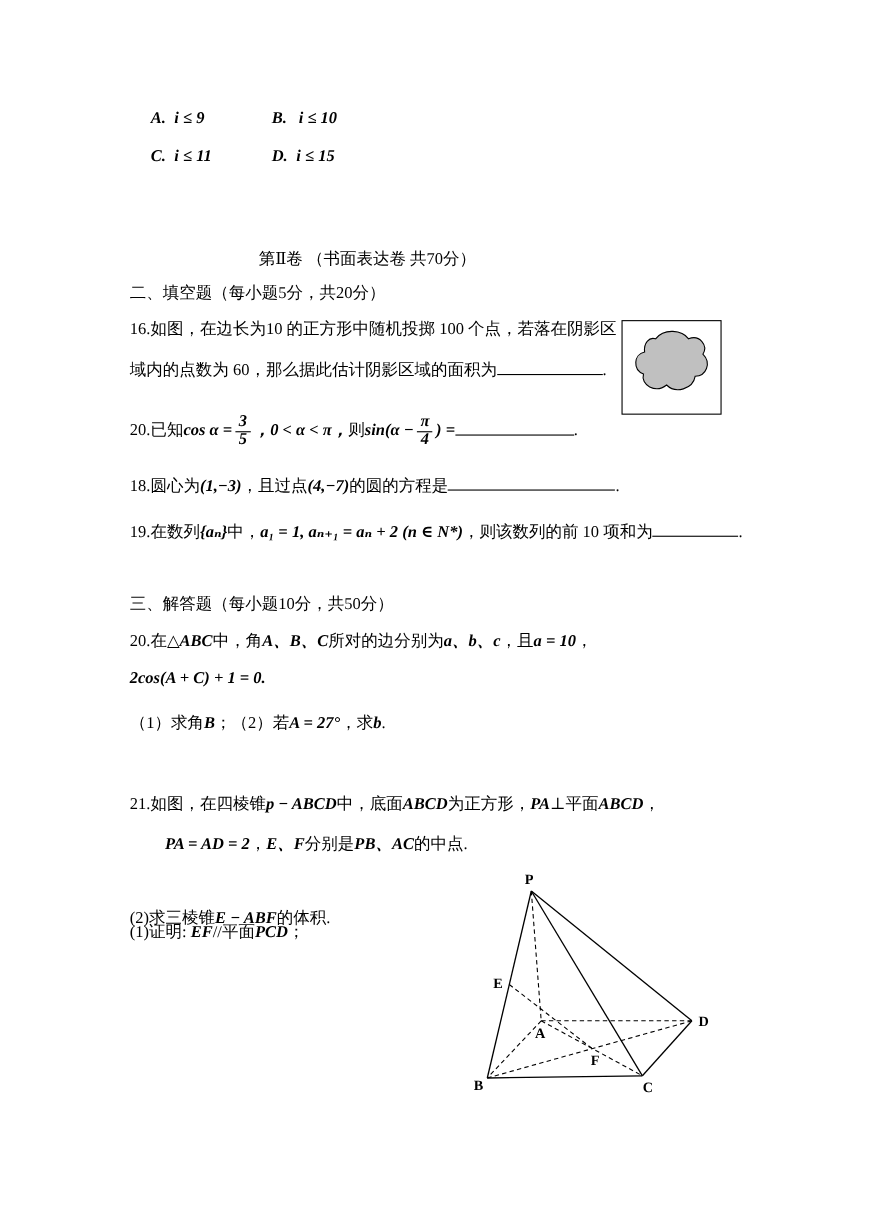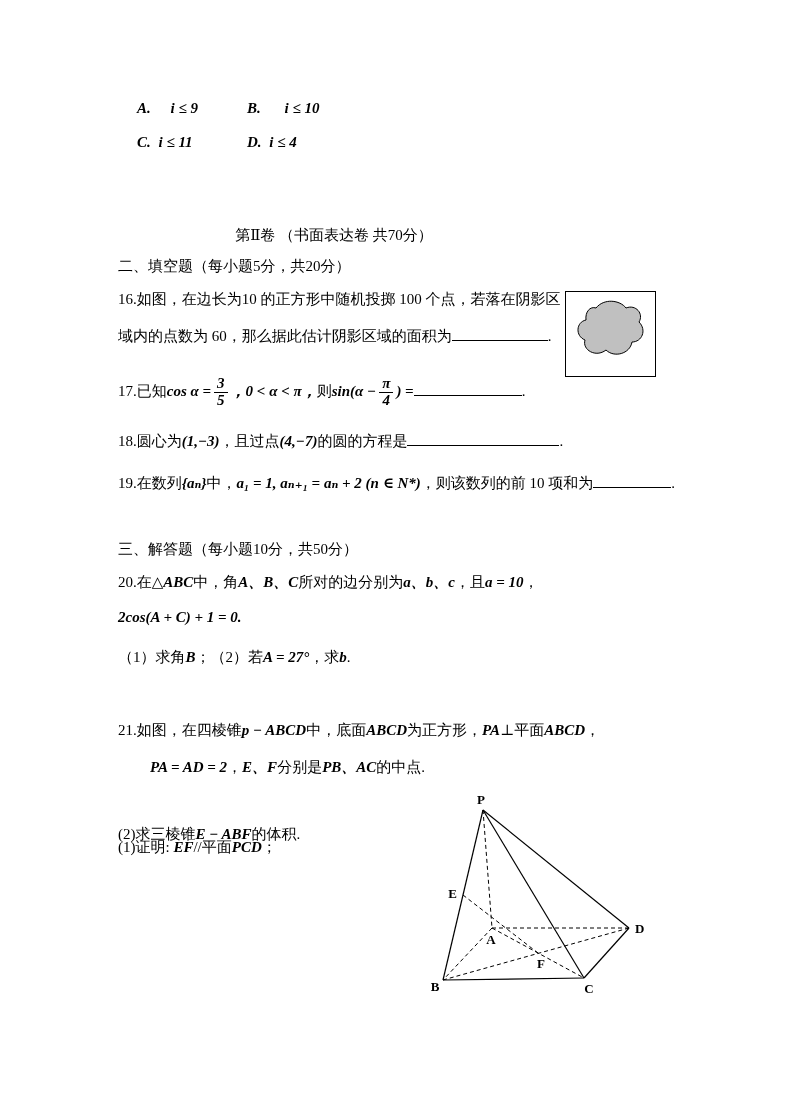--- a/index.html
+++ b/index.html
@@ -17,51 +17,51 @@
   .figbox{position:absolute;border:1px solid #000;background:#fff;}
   svg text{font-family:"Liberation Serif","DejaVu Serif",serif;font-weight:bold;font-size:13px;fill:#000;}
 </style>
 </head>
 <body>
 
 <div class="page">
 
   <div class="abs" style="left:137px;top:100px;">
     <span class="m">A.</span>
-    <span class="m" style="margin-left:16px;">i ≤ 9</span>
+    <span class="m" style="margin-left:4px;">i ≤ 9</span>
   </div>
   <div class="abs" style="left:247px;top:100px;">
     <span class="m">B.</span>
-    <span class="m" style="margin-left:20px;">i ≤ 10</span>
+    <span class="m" style="margin-left:7px;">i ≤ 10</span>
   </div>
   <div class="abs" style="left:137px;top:134px;">
     <span class="m">C.</span>
     <span class="m" style="margin-left:4px;">i ≤ 11</span>
   </div>
   <div class="abs" style="left:247px;top:134px;">
     <span class="m">D.</span>
-    <span class="m" style="margin-left:4px;">i ≤ 4</span>
+    <span class="m" style="margin-left:4px;">i ≤ 15</span>
   </div>
 
   <div class="abs center" style="top:226px;">第Ⅱ卷 （书面表达卷 共70分）</div>
 
   <div class="abs" style="left:118px;top:257px;">二、填空题（每小题5分，共20分）</div>
 
   <div class="abs" style="left:118px;top:290px;">16.如图，在边长为10 的正方形中随机投掷 100 个点，若落在阴影区</div>
   <div class="abs" style="left:118px;top:325px;">
     <span>域内的点数为 60，那么据此估计阴影区域的面积为</span><span class="blank" style="width:96px;"></span><span>.</span>
   </div>
   <div class="figbox" style="left:565px;top:291px;width:89px;height:84px;">
     <svg width="89" height="84" viewBox="0 0 89 84">
       <path d="M 30 16 C 38 6 54 8 60 16 C 70 12 78 22 73 30 C 81 38 76 50 66 50 C 64 62 48 66 40 58 C 30 66 16 58 19 48 C 9 44 10 30 20 28 C 19 20 24 14 30 16 Z" stroke="#000" stroke-width="1" fill="#c0c0c0"></path>
     </svg>
   </div>
 
   <div class="abs" style="left:118px;top:376px;">
-    <span>17.已知</span><span class="m">cos α =</span><span class="frac"><span class="fnum">3</span><span class="fden">5</span></span><span class="m">，0 &lt; α &lt; π，</span><span>则</span><span class="m">sin(α −</span><span class="frac"><span class="fnum">π</span><span class="fden">4</span></span><span class="m">) =</span><span class="blank" style="width:108px;"></span><span>.</span>
+    <span>20.已知</span><span class="m">cos α =</span><span class="frac"><span class="fnum">3</span><span class="fden">5</span></span><span class="m">，0 &lt; α &lt; π，</span><span>则</span><span class="m">sin(α −</span><span class="frac"><span class="fnum">π</span><span class="fden">4</span></span><span class="m">) =</span><span class="blank" style="width:108px;"></span><span>.</span>
   </div>
 
   <div class="abs" style="left:118px;top:430px;">
     <span>18.圆心为</span><span class="m">(1,−3)</span><span>，且过点</span><span class="m">(4,−7)</span><span>的圆的方程是</span><span class="blank" style="width:152px;"></span><span>.</span>
   </div>
 
   <div class="abs" style="left:118px;top:472px;">
     <span>19.在数列</span><span class="m">{aₙ}</span><span>中，</span><span class="m">a₁ = 1, aₙ₊₁ = aₙ + 2 (n ∈ N*)</span><span>，则该数列的前 10 项和为</span><span class="blank" style="width:78px;"></span><span>.</span>
   </div>
 

